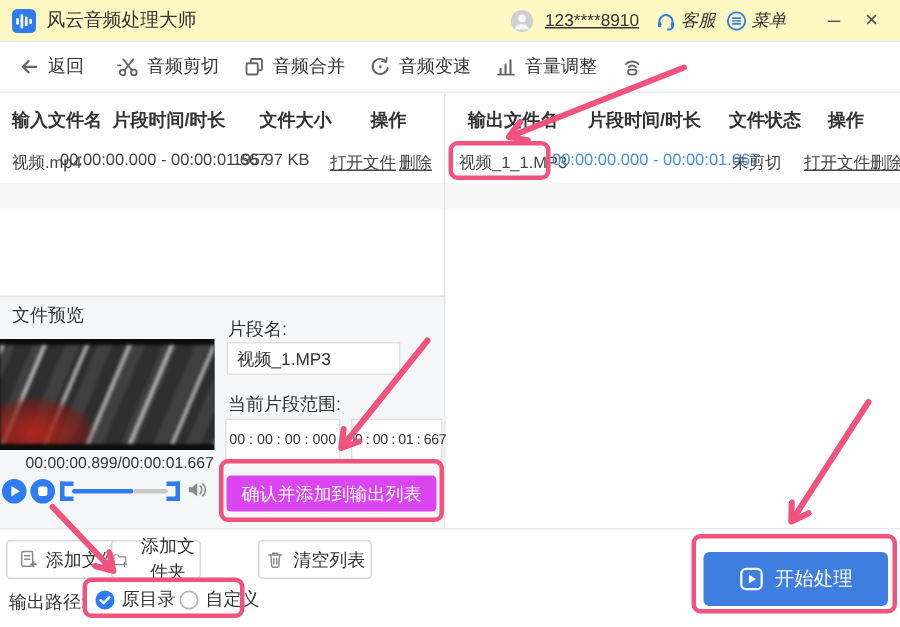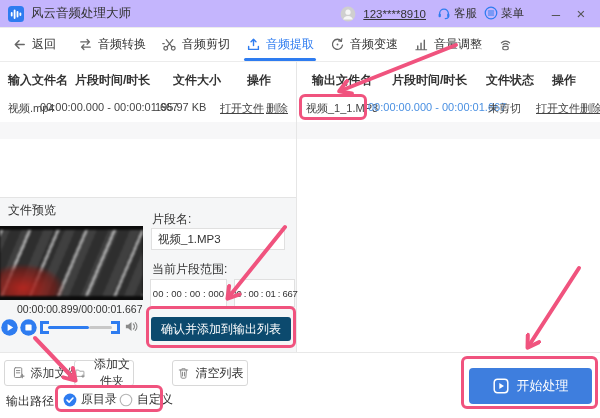--- a/index.html
+++ b/index.html
@@ -1,26 +1,26 @@
 <!DOCTYPE html>
 <html><head>
 <meta charset="utf-8">
 <style>
   * { margin:0; padding:0; box-sizing:border-box; }
   html,body { width:600px; height:418px; }
   body { font-family:"Liberation Sans","DejaVu Sans",sans-serif; background:#fff; position:relative; overflow:hidden; color:#333; }
   .abs { position:absolute; }
 
   
-  .titlebar { position:absolute; left:0; top:0; width:600px; height:28px; background:#c4b5fd; border-bottom:1px solid #ececec; display:flex; align-items:center; padding:0 10px 0 8px; }
+  .titlebar { position:absolute; left:0; top:0; width:600px; height:28px; background:#fef9c3; border-bottom:1px solid #ececec; display:flex; align-items:center; padding:0 10px 0 8px; }
   .logo { width:16px; height:16px; margin-right:7px; flex:0 0 auto; }
   .app-title { font-size:12.5px; color:#333; }
   .tb-right { margin-left:auto; display:flex; align-items:center; gap:7px; }
   .account { font-size:11.5px; color:#333; text-decoration:underline; margin-right:4px; }
-  .tb-link { display:flex; align-items:flex-start; gap:3px; font-size:11.5px; color:#333; }
+  .tb-link { display:flex; align-items:center; gap:3px; font-size:11.5px; color:#333;font-style:italic; }
   .winbtn { font-size:15px; color:#555; width:18px; text-align:center; line-height:18px; cursor:default; }
   .winbtn.min { margin-left:16px; }
 
   
   .toolbar { position:absolute; left:0; top:28px; width:600px; height:34px; background:#fff; border-bottom:1px solid #ececec; display:flex; align-items:stretch; padding:0 4px 0 8px; }
   .tool-item { display:flex; align-items:center; gap:5px; font-size:12px; color:#333; padding:0 8px; position:relative; white-space:nowrap;text-align:right; }
   .tool-item.back { margin-right:10px; padding:0 4px; }
   .tool-item svg { flex:0 0 auto; }
   .tool-item.active { color:#2E7CF0; }
   .tool-item.active::after { content:""; position:absolute; left:6px; right:6px; bottom:0; height:3px; background:#2E7CF0; border-radius:2px; }
@@ -45,24 +45,24 @@
        linear-gradient(#232323,#343434);
      filter:blur(1.2px) contrast(.95); }
   .vtime { position:absolute; left:0; top:303px; width:138px; text-align:right; font-size:10.5px; color:#333;padding-left:17px; }
   .pbtn { position:absolute; top:319px; width:17px; height:17px; }
   .slider-hl { position:absolute; left:40px; top:321px; width:9px; height:13px; border:3px solid #2E7CF0; border-right:none; }
   .slider-hr { position:absolute; left:111px; top:321px; width:9px; height:13px; border:3px solid #2E7CF0; border-left:none; }
   .slider-fill { position:absolute; left:48px; top:326px; width:41px; height:3px; background:#2E7CF0; border-radius:2px; }
   .slider-rest { position:absolute; left:89px; top:326px; width:23px; height:3px; background:#c8c8c8; border-radius:2px; }
 
   .seg-label { position:absolute; font-size:12px; color:#333; }
-  .seg-input { position:absolute; left:151px; top:228px; width:134px; height:22px; background:#fff; border:1px solid #e0e0e0; font-size:11.5px; color:#333; padding:0 6px; font-family:inherit; }
+  .seg-input { position:absolute; left:151px; top:228px; width:116px; height:22px; background:#fff; border:1px solid #e0e0e0; font-size:11.5px; color:#333; padding:0 6px; font-family:inherit; }
   .range-box { position:absolute; top:279px; height:28px; background:#fff; border:1px solid #e0e0e0; font-size:9.5px; color:#333; display:flex; align-items:center; justify-content:center; white-space:nowrap; }
   .range-dash { position:absolute; left:227px; top:285px; width:7px; font-size:10px; color:#999; text-align:center; }
-  .confirm-btn { position:absolute; left:151px; top:317px; width:140px; height:24px; background:#0c4a6e; border:none; border-radius:3px; color:#fff; font-size:12px; font-family:inherit; cursor:pointer; }
+  .confirm-btn { position:absolute; left:151px; top:317px; width:140px; height:24px; background:#d946ef; border:none; border-radius:3px; color:#fff; font-size:12px; font-family:inherit; cursor:pointer; }
 
   
   .footer-bg { position:absolute; left:0; top:352px; width:600px; height:66px; background:#fff; border-top:1px solid #e8e8e8; }
   .fbtn { position:absolute; top:360px; height:26px; background:#fff; border:1px solid #d8d8d8; border-radius:3px; display:flex; align-items:center; justify-content:center; gap:6px; font-size:12px; color:#333; font-family:inherit; cursor:pointer; }
   .outpath-label { position:absolute; left:6px; top:393px; font-size:12px; color:#333; }
   .radio { position:absolute; display:flex; align-items:center; gap:4px; font-size:12px; color:#333; top:391px; cursor:pointer; }
   .start-btn { position:absolute; left:469px; top:368px; width:123px; height:36px; background:#3E7EDE; border:none; border-radius:4px; color:#fff; font-size:13px; font-family:inherit; display:flex; align-items:center; justify-content:center; gap:8px; cursor:pointer; }
 
   
   .ann-box { position:absolute; border:3px solid #F0537E; border-radius:6px; pointer-events:none; }
@@ -109,41 +109,34 @@
 </div>
 
 <div class="toolbar">
   <div class="tool-item back">
     <svg width="15" height="15" viewBox="0 0 16 16" fill="none" stroke="#666" stroke-width="1.6" stroke-linecap="round" stroke-linejoin="round">
         <path d="M13,8 H3.5 M7.5,4 L3.5,8 L7.5,12"></path>
       </svg>
     <span>返回</span>
   </div>
   <div class="tool-item">
-    <svg width="15" height="15" viewBox="0 0 16 16" fill="none" stroke="#666" stroke-width="1.4" stroke-linecap="round" stroke-linejoin="round">
-        <path d="M3,5.2 h9 M9.7,2.7 L12.2,5.2 L9.7,7.7"></path>
-        <path d="M13,10.8 h-9 M6.3,8.3 L3.8,10.8 L6.3,13.3"></path>
-      </svg>
-    <span>音频转换</span>
-  </div>
-  <div class="tool-item">
     <svg width="15" height="15" viewBox="0 0 16 16" fill="none" stroke="#666" stroke-width="1.3" stroke-linecap="round">
         <circle cx="4" cy="12" r="2"></circle>
         <circle cx="12" cy="12" r="2"></circle>
         <path d="M5.4,10.5 L11.5,2.8 M10.6,10.5 L4.5,2.8"></path>
         <path d="M0.8,7 h1.6" stroke-dasharray="1.6 1.2"></path>
       </svg>
     <span>音频剪切</span>
   </div>
-  <div class="tool-item active">
-    <svg width="15" height="15" viewBox="0 0 16 16" fill="none" stroke="#2E7CF0" stroke-width="1.5" stroke-linecap="round" stroke-linejoin="round">
-        <path d="M2.8,10.2 v3 h10.4 v-3"></path>
-        <path d="M8,2.5 v6.5 M5.4,5.1 L8,2.5 L10.6,5.1"></path>
-      </svg>
-    <span>音频提取</span>
+  <div class="tool-item">
+    <svg width="15" height="15" viewBox="0 0 16 16" fill="none" stroke="#666" stroke-width="1.3">
+        <rect x="5.5" y="2.5" width="8" height="8" rx="1"></rect>
+        <rect x="2.5" y="5.5" width="8" height="8" rx="1" fill="#fff"></rect>
+      </svg>
+    <span>音频合并</span>
   </div>
   <div class="tool-item">
     <svg width="15" height="15" viewBox="0 0 16 16" fill="none" stroke="#666" stroke-width="1.4" stroke-linecap="round">
         <path d="M13.3,8.8 a5.4,5.4 0 1 1 -1.2,-4.5"></path>
         <path d="M12.6,1.6 l-0.4,3 l-3,-0.5" stroke-width="1.2"></path>
         <circle cx="8" cy="8" r="1" fill="#666" stroke="none"></circle>
       </svg>
     <span>音频变速</span>
   </div>
   <div class="tool-item">

